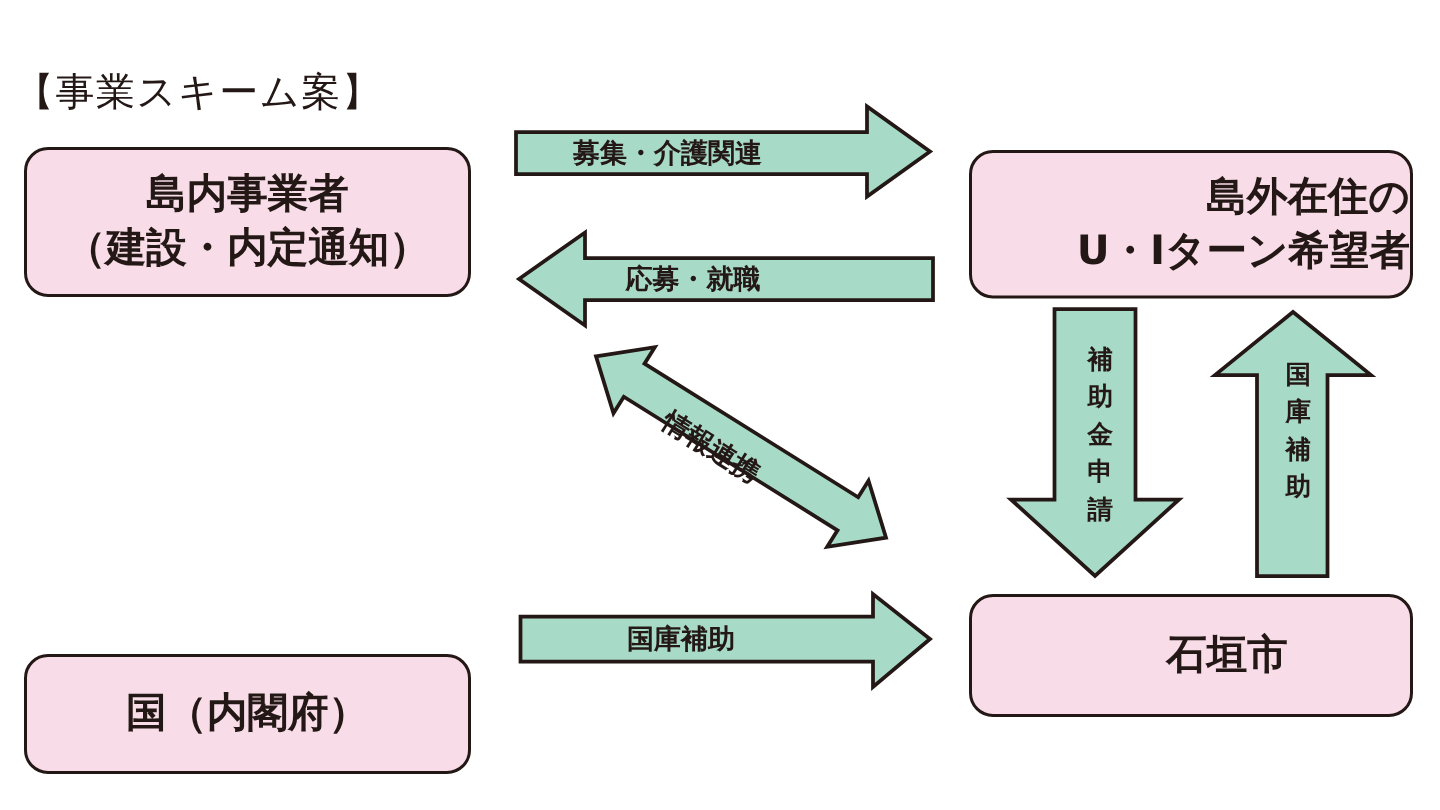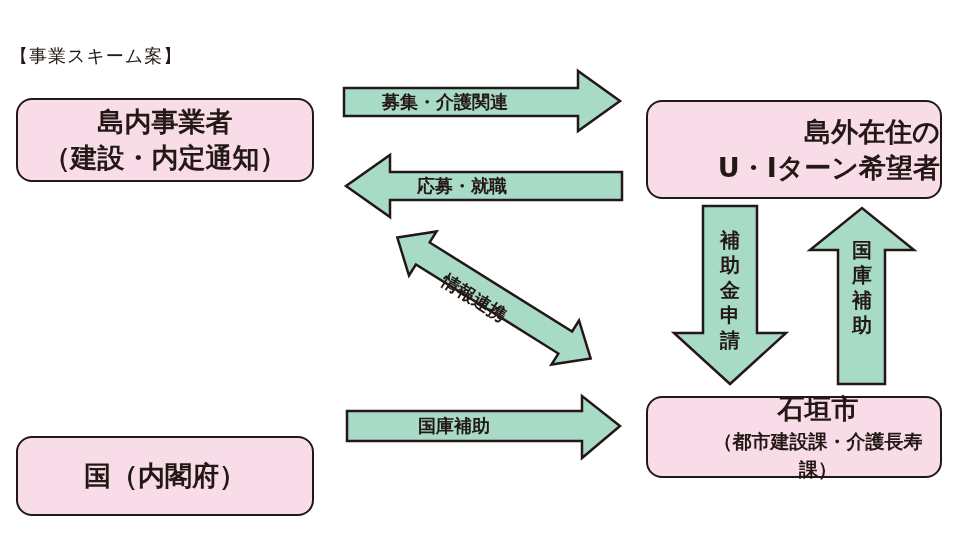--- a/index.html
+++ b/index.html
@@ -1,31 +1,31 @@
 <!DOCTYPE html>
 <html><head>
 <meta charset="utf-8">
 <style>
   html, body { margin:0; padding:0; }
   body { width:960px; height:540px; background:#ffffff; position:relative; overflow:hidden;
          font-family:"DejaVu Sans", sans-serif; color:#231815; }
-  .title { position:absolute; left:10px; top:44px; font-size:18px; font-weight:normal; letter-spacing:1px; }
+  .title { position:absolute; left:10px; top:44px; font-size:26px; font-weight:normal; letter-spacing:1px; }
   .box { position:absolute; background:#f8dde8; border:2.5px solid #231815; border-radius:16px;
          display:flex; flex-direction:column; align-items:center; justify-content:center;
          font-weight:bold; text-align:center; box-sizing:border-box; }
   .box .l1 { font-size:27px; line-height:36px; }
   .box .l2 { font-size:27px; line-height:36px; }
   .box .sm { font-size:19px; line-height:28px; }
-  #box-local { left:16px; top:98px; width:298px; height:84px; }
+  #box-local { left:16px; top:98px; width:298px; height:100px; }
   #box-uiturn { left:646px; top:100px; width:296px; height:99px;align-items:flex-end; }
   #box-national { left:16px; top:396px; width:298px; height:80px;margin-top:40px; }
   #box-city { left:646px; top:396px; width:296px; height:82px;padding-left:48px; }
   svg.arrows { position:absolute; left:0; top:0; width:960px; height:540px; }
   .alabel { position:absolute; font-weight:bold; font-size:18px; white-space:nowrap; }
-  .vlabel { position:absolute; font-weight:bold; font-size:20px; width:24px; line-height:25px; text-align:center; word-break:break-all; }
+  .vlabel { position:absolute; font-weight:bold; font-size:17px; width:24px; line-height:25px; text-align:right; word-break:break-all; }
 </style>
 </head>
 <body>
 
 <div class="title">【事業スキーム案】</div>
 
 <svg class="arrows" viewBox="0 0 960 540">
   <g fill="#a8dac8" stroke="#231815" stroke-width="2.5" stroke-linejoin="miter">
 
     <polygon points="344,88 578,88 578,71 620,101 578,131 578,116 344,116"></polygon>
@@ -58,14 +58,13 @@
   <div class="l1">島外在住の</div>
   <div class="l2">U・Iターン希望者</div>
 </div>
 
 <div class="box" id="box-national">
   <div class="l1">国（内閣府）</div>
 </div>
 
 <div class="box" id="box-city">
   <div class="l1">石垣市</div>
-  <div class="sm">（都市建設課・介護長寿課）</div>
 </div>
 
 </body></html>

